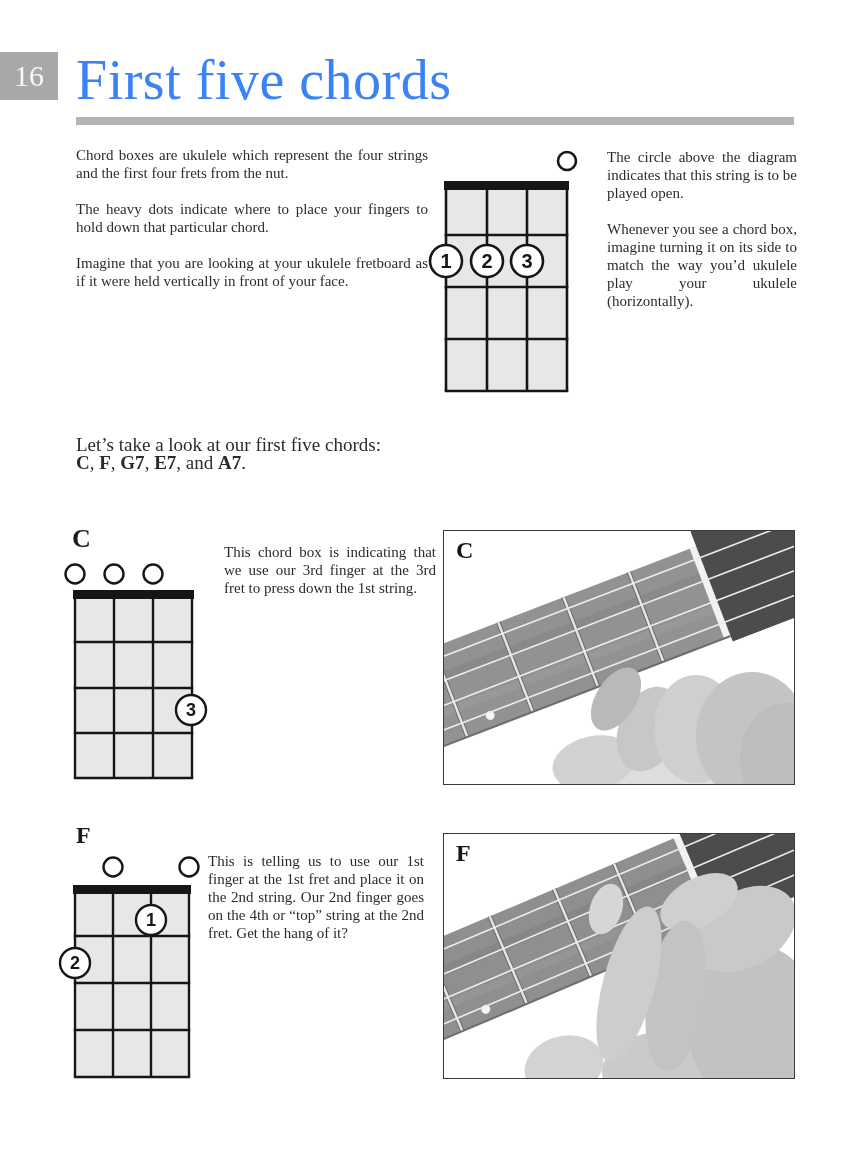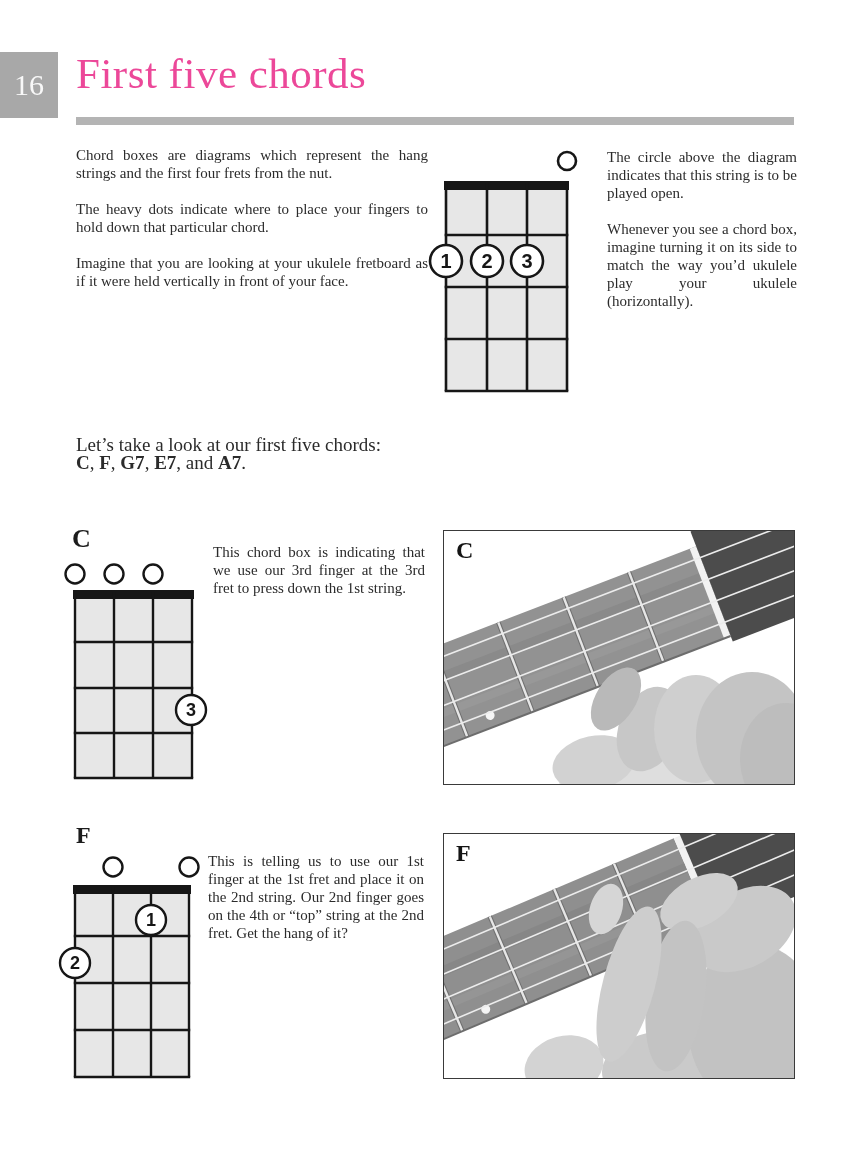--- a/index.html
+++ b/index.html
@@ -1,22 +1,22 @@
 <!DOCTYPE html>
 <html><head>
 <meta charset="utf-8">
 <style>
   html,body{margin:0;padding:0;background:#ffffff;}
   .page{position:relative;width:864px;height:1152px;background:#ffffff;overflow:hidden;
         font-family:"Liberation Serif","DejaVu Serif",serif;color:#2b2b2b;}
   .abs{position:absolute;}
   
-  .pagenum{left:0;top:52px;width:58px;height:66px;background:#a8a8a8;color:#f8f8f8;
+  .pagenum{left:0;top:52px;width:58px;height:48px;background:#a8a8a8;color:#f8f8f8;
            display:flex;align-items:center;justify-content:center;font-size:30px;}
-  .title{left:76px;top:50px;font-size:43px;line-height:1.1;color:#ec4899;letter-spacing:.5px;}
+  .title{left:76px;top:50px;font-size:56px;line-height:1.1;color:#3b82f6;letter-spacing:.5px;}
   .rule{left:76px;top:117px;width:718px;height:8px;background:#b4b4b4;}
   
   .txt{font-size:15px;line-height:18px;text-align:justify;}
   .txt p{margin:0 0 18px 0;}
   .nowrap{white-space:nowrap;font-size:15px;line-height:18px;}
   .b{font-weight:bold;}
   .chordlabel{font-weight:bold;color:#1c1c1c;}
   .audio-ic{vertical-align:-5px;margin-left:4px;}
   
   .photo{border:1px solid #3a3a3a;background:#fff;overflow:hidden;}
@@ -31,21 +31,21 @@
 
 <div class="page">
 
   <div class="abs pagenum">
     <span>16</span>
   </div>
   <div class="abs title">First five chords</div>
   <div class="abs rule"></div>
 
   <div class="abs txt" style="left:76px;top:146px;width:352px;">
-    <p>Chord boxes are diagrams which represent the hang strings and the first four frets from the nut.</p>
+    <p>Chord boxes are ukulele which represent the four strings and the first four frets from the nut.</p>
     <p>The heavy dots indicate where to place your fingers to hold down that particular chord.</p>
     <p>Imagine that you are looking at your ukulele fretboard as if it were held vertically in front of your face.</p>
   </div>
 
   <svg class="abs" style="left:425px;top:148px;" width="155" height="250" viewBox="0 0 155 250">
     <circle cx="142" cy="13" r="9" fill="#fff" stroke="#161616" stroke-width="2.6"></circle>
     <rect x="21" y="35" width="121" height="208" fill="#e7e7e7"></rect>
     <rect x="19" y="33" width="125" height="9" fill="#161616"></rect>
     <g stroke="#161616" stroke-width="2.6">
       <line x1="21" y1="35" x2="21" y2="243"></line>
@@ -97,21 +97,21 @@
         <line x1="18.8" y1="130" x2="138.2" y2="130"></line>
       <line x1="18.8" y1="175" x2="138.2" y2="175"></line>
         <line x1="18.8" y1="220" x2="138.2" y2="220"></line>
     </g>
     <g>
       <circle cx="136" cy="152" r="15" fill="#fff" stroke="#161616" stroke-width="2.4"></circle>
       <text class="fingnum" x="136" y="158" font-size="18" text-anchor="middle">3</text>
     </g>
   </svg>
 
-  <div class="abs txt" style="left:213px;top:543px;width:212px;">
+  <div class="abs txt" style="left:224px;top:543px;width:212px;">
     <p>This chord box is indicating that we use our 3rd finger at the 3rd fret to press down the 1st string.</p>
   </div>
 
   <div class="abs photo" style="left:443px;top:530px;width:350px;height:253px;">
     <svg class="photo-svg" width="350" height="253" viewBox="0 0 350 253">
       <rect x="0" y="0" width="350" height="253" fill="#ffffff"></rect>
       <g transform="translate(0,215) rotate(-21)">
         <rect x="-25" y="-96" width="332" height="96" fill="#929292"></rect>
         <rect x="-25" y="-70" width="332" height="10" fill="#8a8a8a"></rect>
         <rect x="-25" y="-35" width="332" height="8" fill="#989898"></rect>

